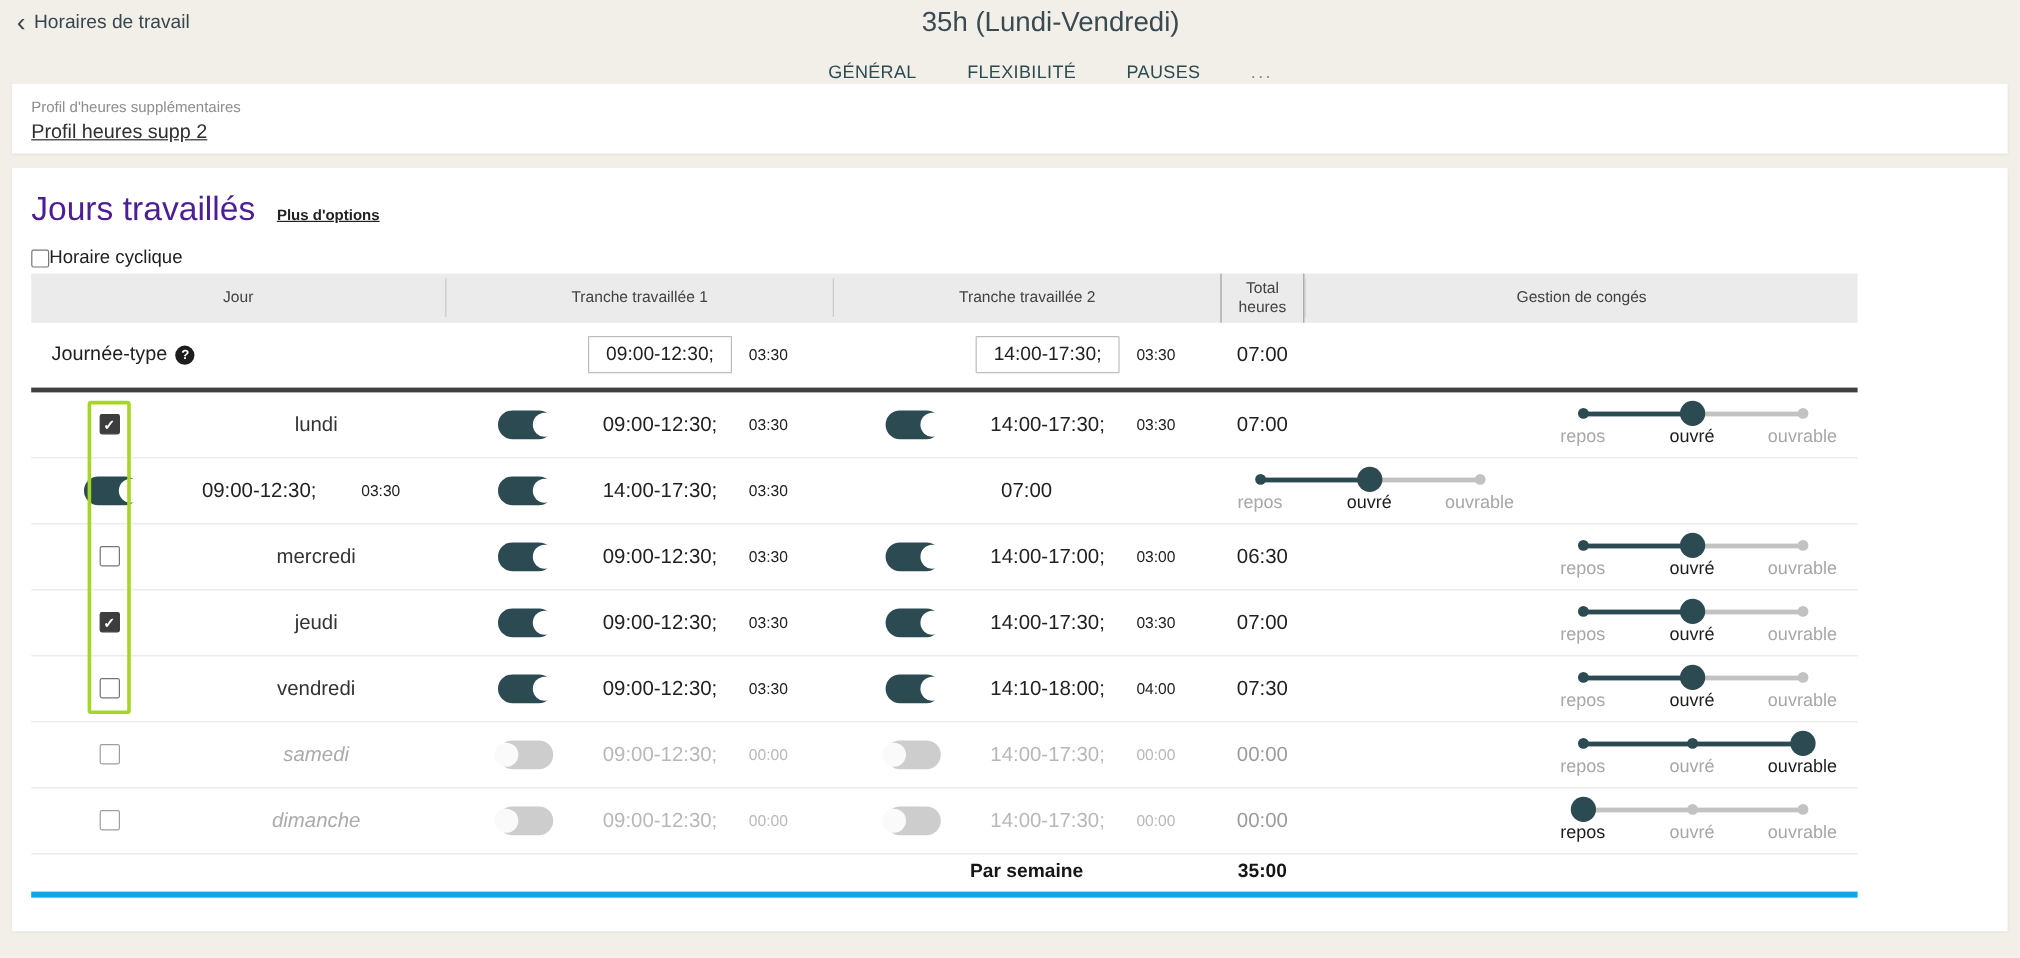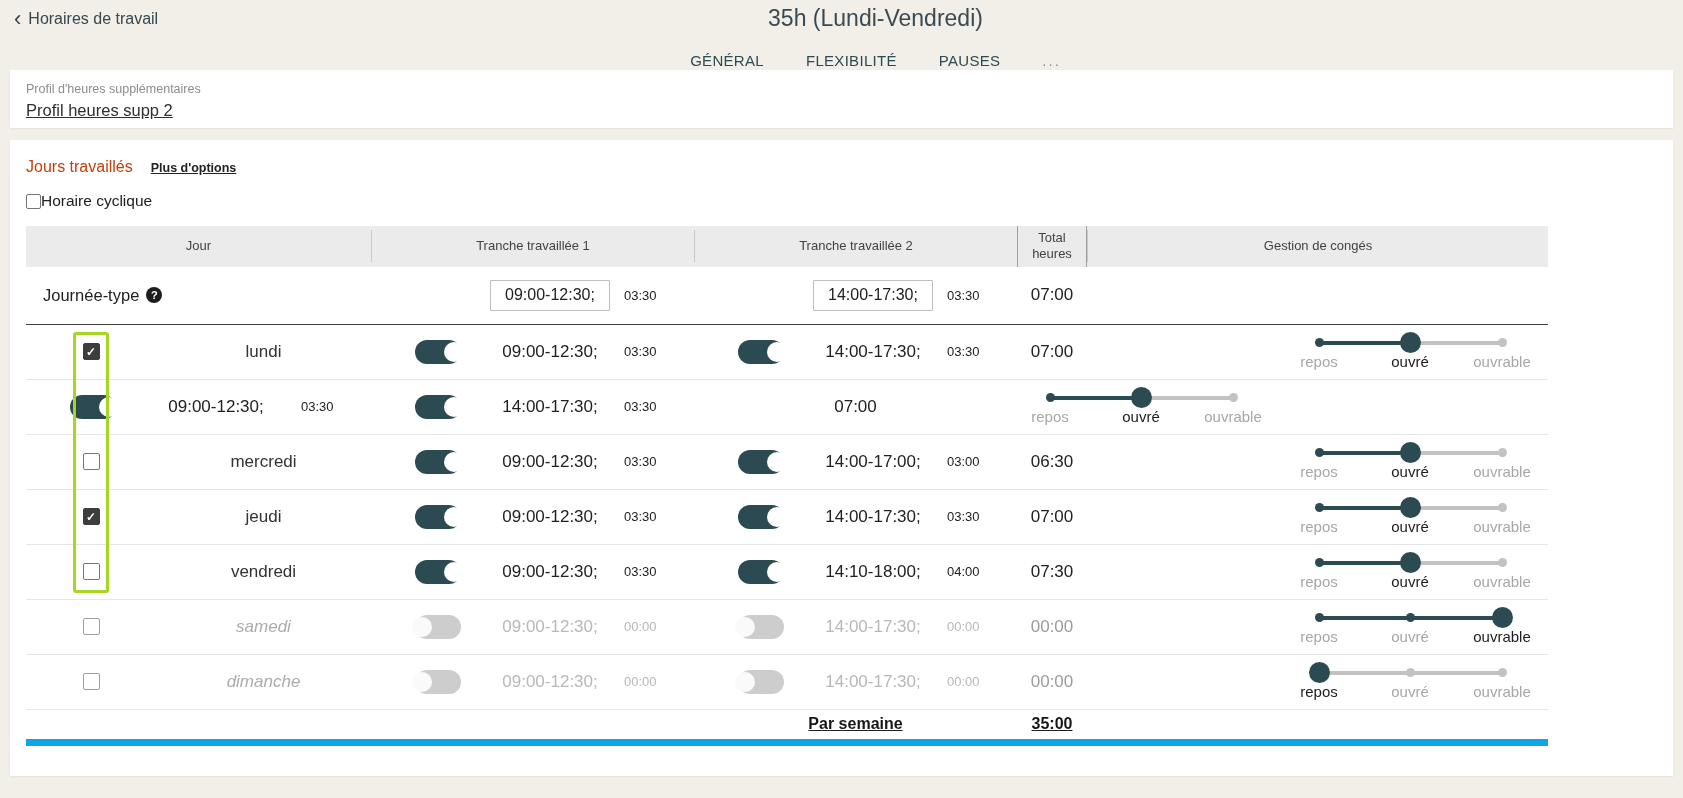--- a/index.html
+++ b/index.html
@@ -19,35 +19,35 @@
   .tab.more { color:#8a8a8a; letter-spacing:2px; }
 
   
   .card { background:#ffffff; margin:0 10px; }
   .profile-card { height:58px; padding:12px 16px 0 16px; box-shadow:0 1px 2px rgba(0,0,0,.06); }
   .profile-label { font-size:12.5px; color:#8d8d8d; }
   .profile-value { font-size:16.5px; color:#2f2f2f; margin-top:5px;text-decoration:underline; }
   .main-card { margin-top:12px; height:636px; padding:18px 16px 0 16px; box-shadow:0 1px 2px rgba(0,0,0,.06); }
 
   .section-head { display:flex; align-items:baseline; gap:18px; }
-  .section-title { font-size:16px; color:#c2410c; }
+  .section-title { font-size:28px; color:#4c1d95; }
   .more-options { font-size:12.5px; font-weight:bold; color:#222; text-decoration:underline; cursor:pointer; }
   .cyclic-row { margin-top:16px; display:flex; align-items:center; }
   .cyclic-label { font-size:15.5px; color:#212121; }
 
   
-  .table-wrap { position:relative; margin-top:16px; width:1522px; }
+  .table-wrap { position:relative; margin-top:4px; width:1522px; }
   .grid-row { display:grid; grid-template-columns:345px 323px 323px 70px 1fr; align-items:center; }
   .thead { background:#ebebeb; }
   .th { font-size:13px; color:#424242; text-align:center; padding:8px 4px; line-height:1.25; }
   .th + .th { border-left:1px solid #c9c9c9; }
   .th.th-total { border-left:1px solid #9e9e9e; border-right:1px solid #9e9e9e; padding:4px 2px; }
 
   .body-row { height:55px; border-bottom:1px solid #e6e6e6; }
-  .template-row { height:58px; border-bottom:1px solid #404040; }
+  .template-row { height:58px; border-bottom:4px solid #404040; }
 
   .cell-day { display:grid; grid-template-columns:130px 1fr; align-items:center; height:100%; }
   .cb { width:17px; height:17px; border:1.5px solid #757575; border-radius:2px;
     background:#fff; margin:0 auto; cursor:pointer; position:relative; }
   .cb.checked { background:#3d3d3d; border-color:#3d3d3d; }
   .cb.checked::after { content:"✓"; position:absolute; left:2.5px; top:0.5px;
     color:#fff; font-size:12px; font-weight:bold; }
   .row-disabled .cb { border-color:#9e9e9e; }
   .day-name { text-align:center; font-size:17px; color:#333; }
   .row-disabled .day-name { color:#ababab;font-style:italic; }
@@ -87,21 +87,21 @@
   .dot.dark { background:#2c4a52; } .dot.gray { background:#c2c2c2; }
   .leave-label { position:absolute; top:25px; width:100px; text-align:center;
     transform:translateX(-50%); font-size:15px; color:#a7a7a7; }
   .leave-label.active { color:#1c1c1c; }
 
   
   .cb-highlight { position:absolute; left:47px; width:36px; border:3px solid #a6d624;
     border-radius:3px; pointer-events:none; }
 
   
-  .foot-row { height:36px; border-bottom:7px solid #0ea5e9;text-decoration:underline; }
+  .foot-row { height:36px; border-bottom:5px solid #0ea5e9; }
   .foot-label { grid-column:3; text-align:center; font-size:16px; font-weight:bold; color:#161616; }
   .foot-total { grid-column:4; text-align:center; font-size:16px; font-weight:bold; color:#161616; }
 </style>
 </head>
 <body>
 
 <div class="topbar">
   <div class="back-link">
     <span class="back-chevron">‹</span>
     <span>Horaires de travail</span>

